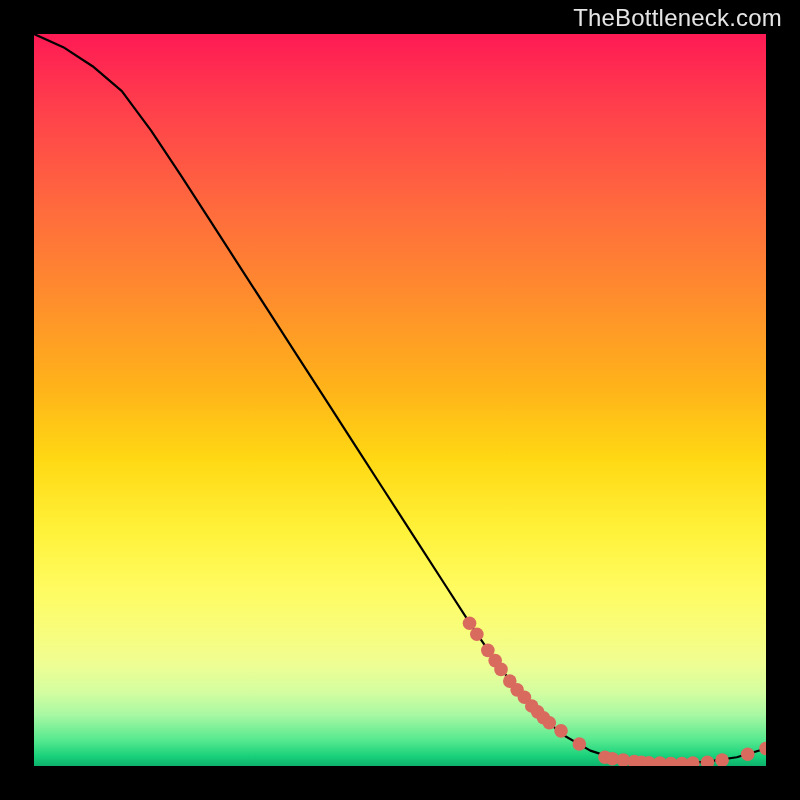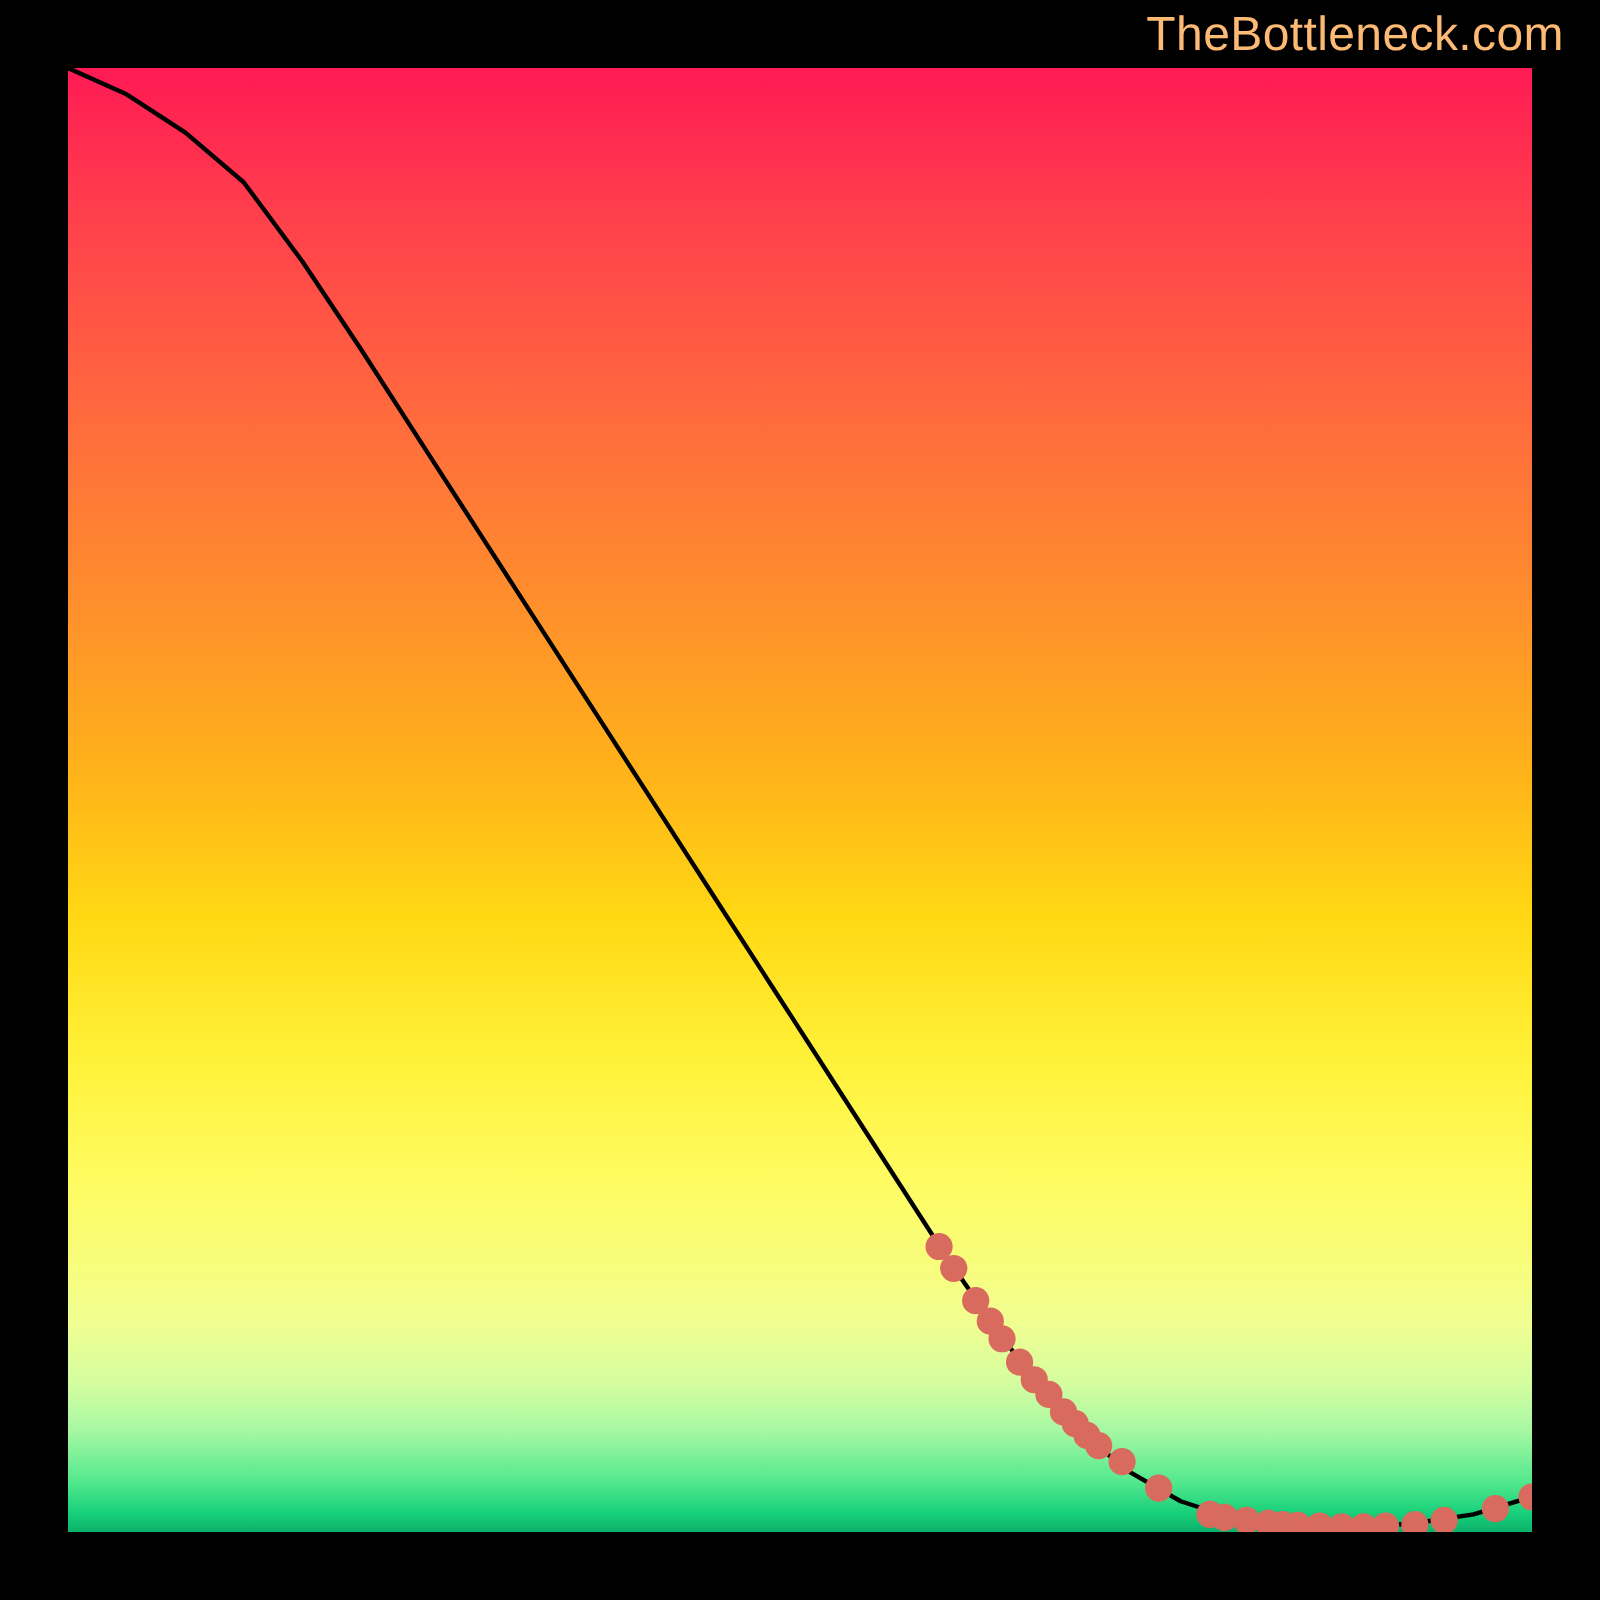--- a/index.html
+++ b/index.html
@@ -14,21 +14,21 @@
   .frame {
     position: relative;
     width: 800px;
     height: 800px;
     background: #000;
   }
   .watermark {
     position: absolute;
     top: 4px;
     right: 18px;
-    color: #fdba74;
+    color: #e5e5e5;
     font-size: 24px;
     font-weight: 400;
     letter-spacing: 0.2px;
     z-index: 30;
   }
   .plot {
     position: absolute;
     left: 34px;
     top: 34px;
     width: 732px;

